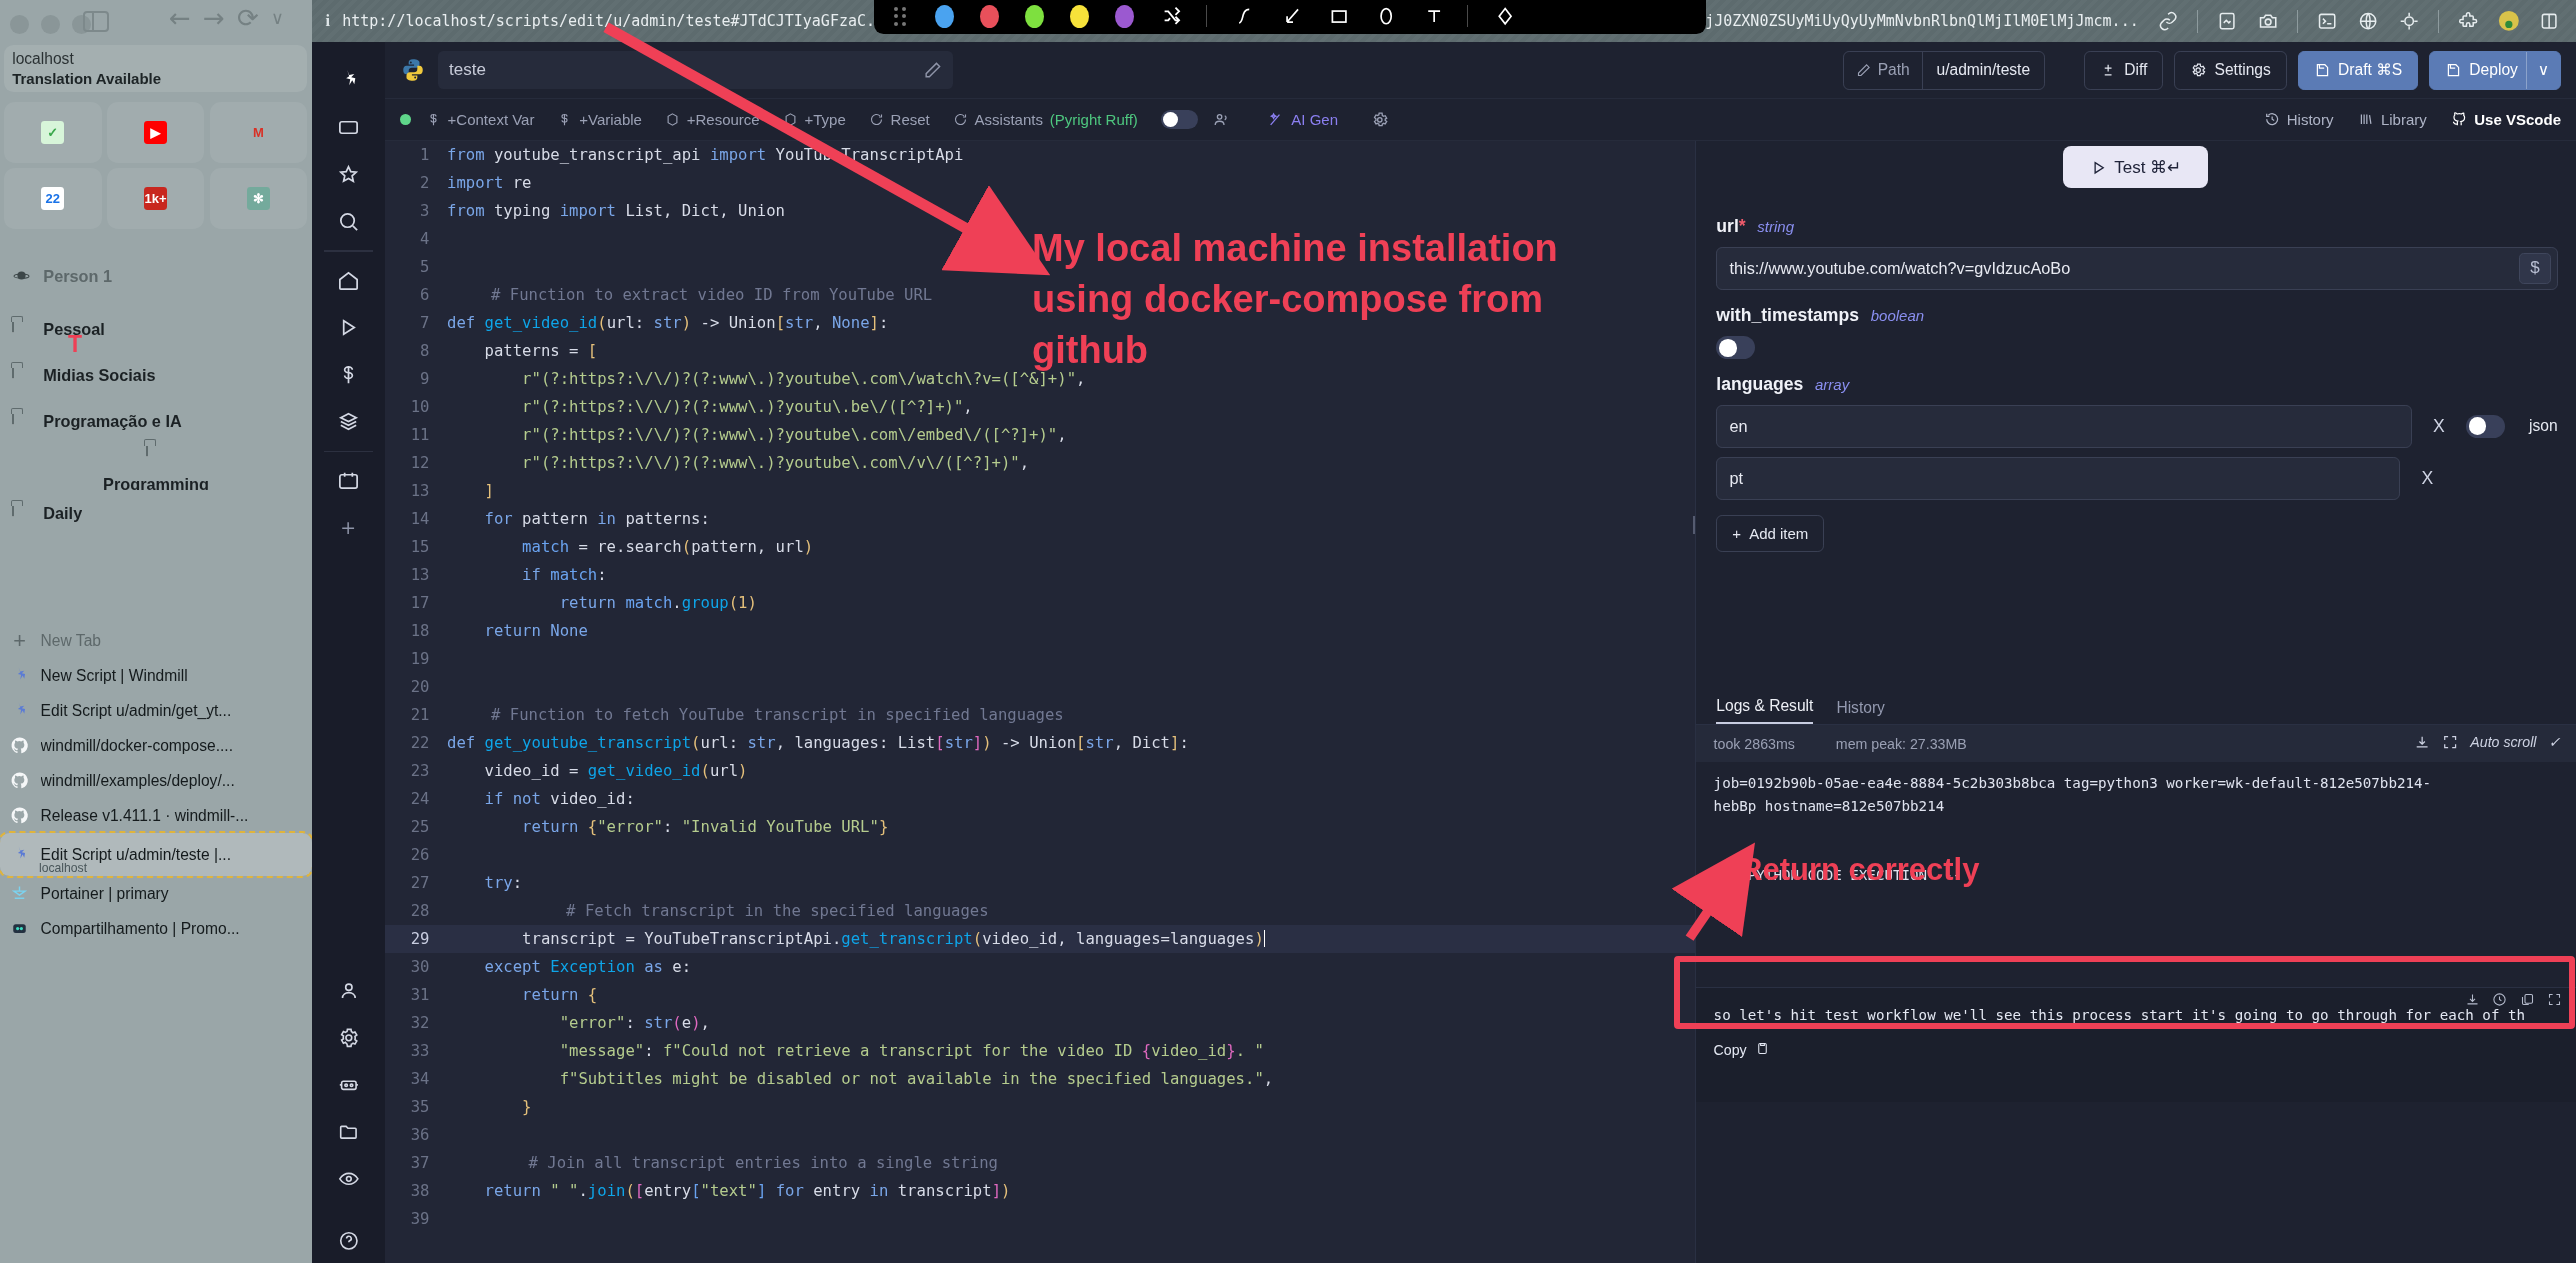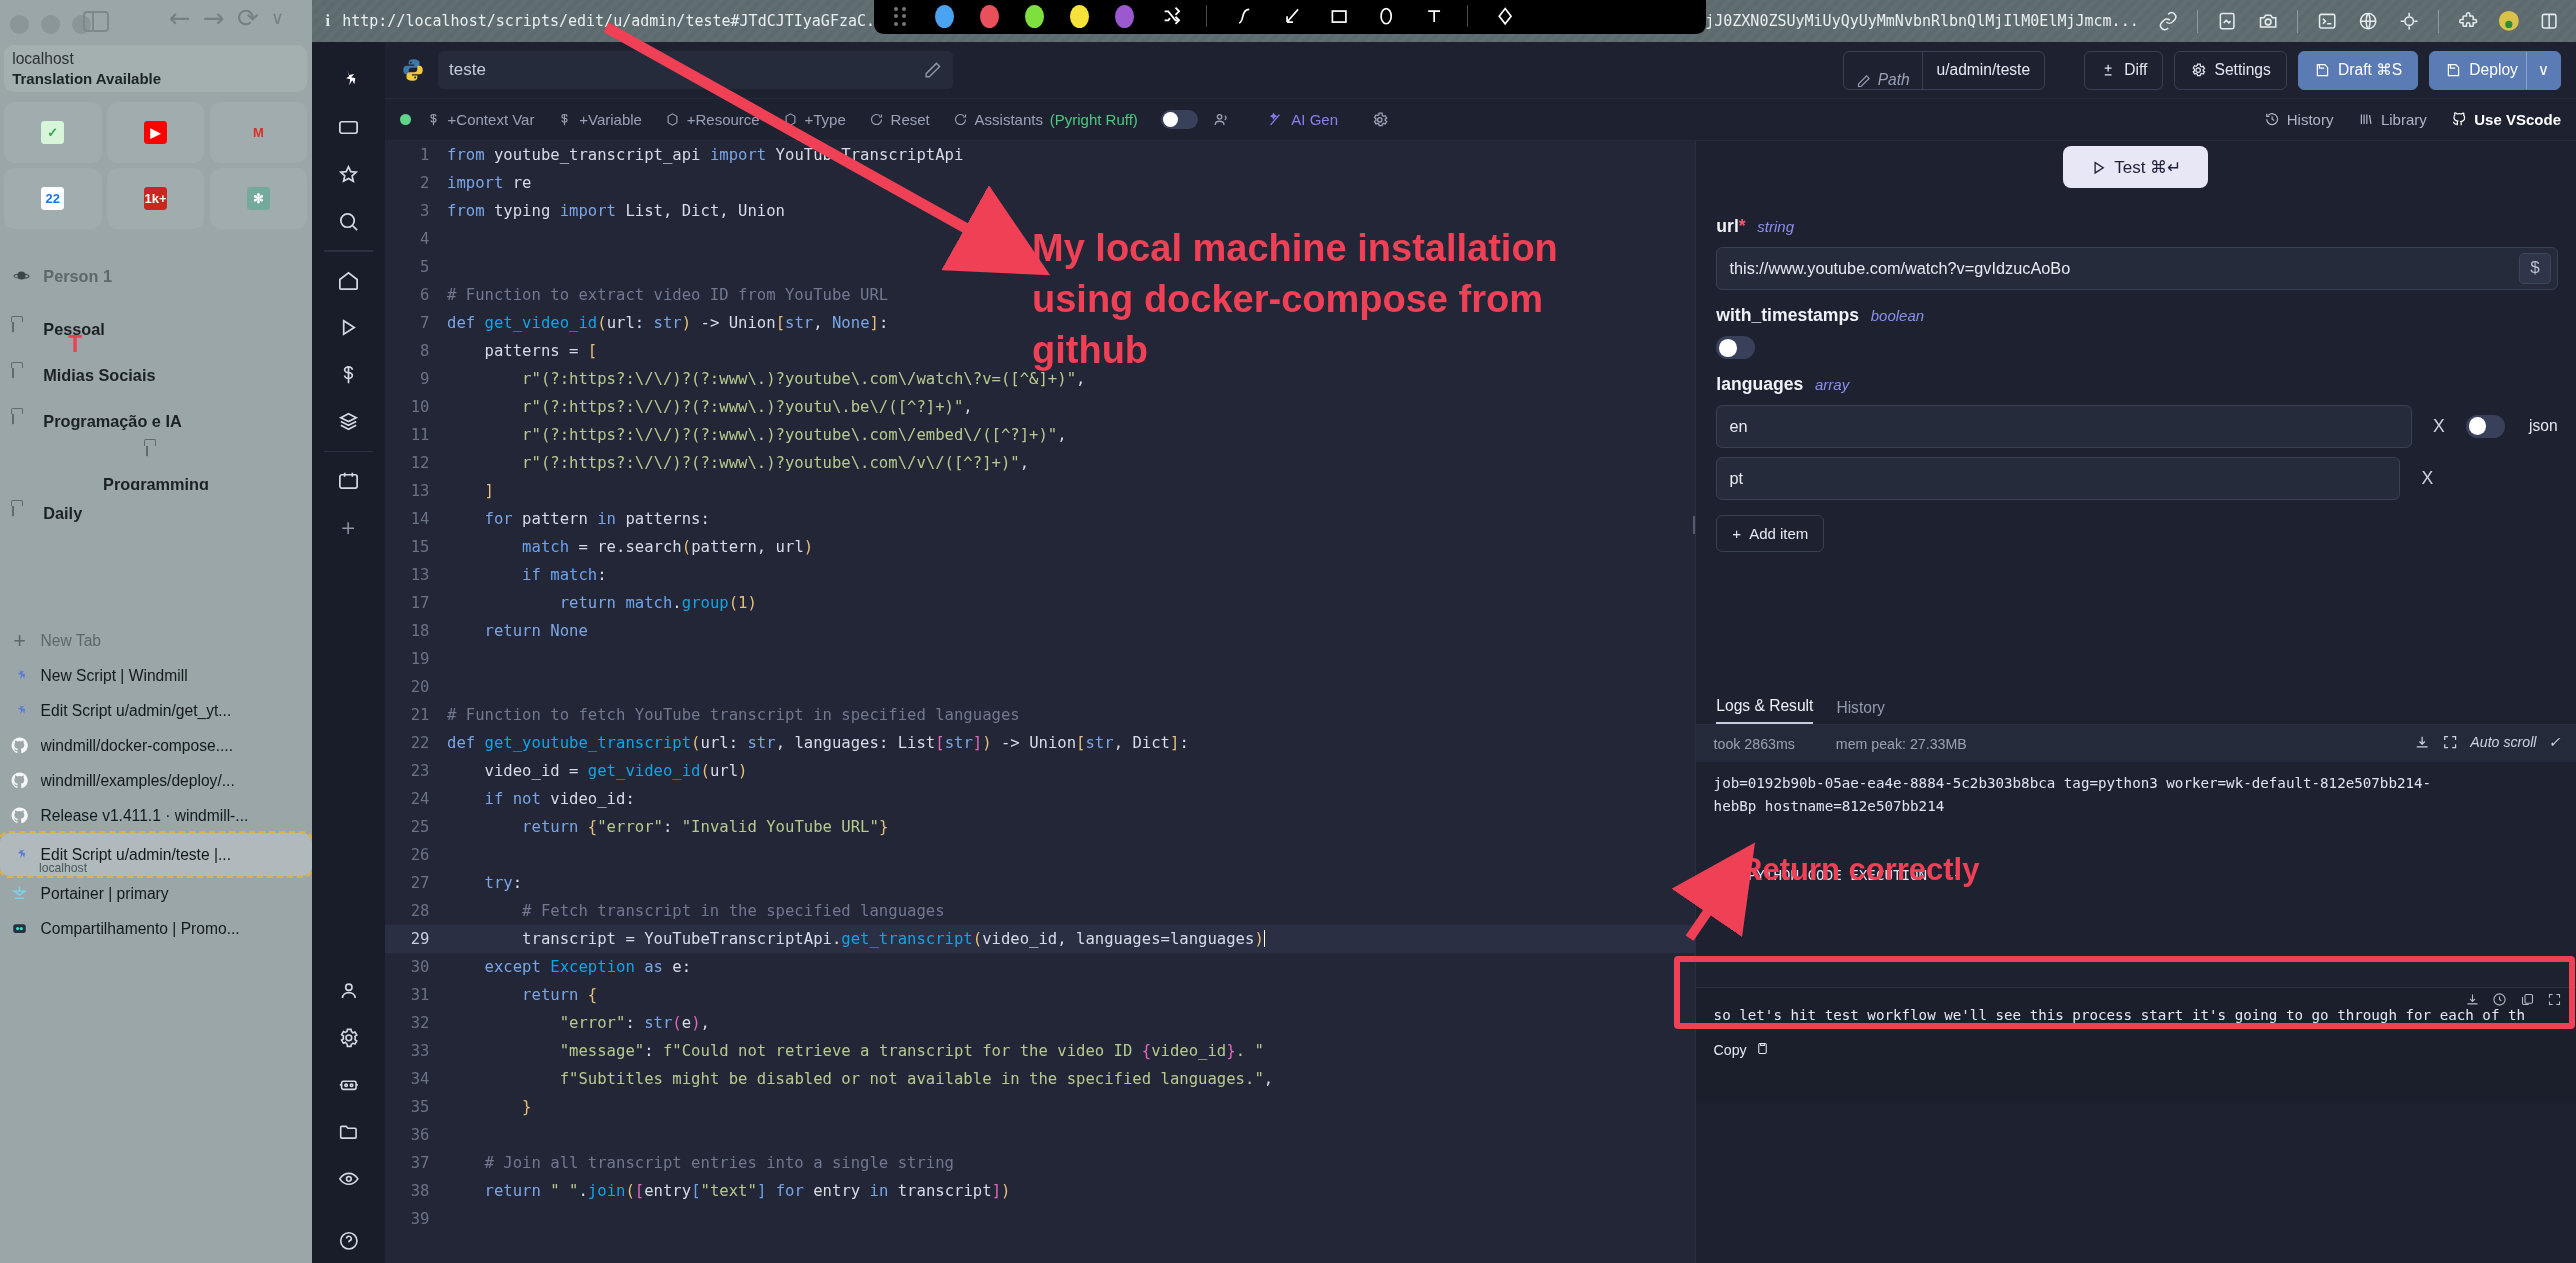--- a/index.html
+++ b/index.html
@@ -81,21 +81,21 @@
   .rail-spacer { flex: 1; }
 
   .app-header { position: absolute; left: 73px; top: 0; width: 2191px; height: 57px;
      display: flex; align-items: center; padding: 0 15px; gap: 12.2px; border-bottom: 0.7px solid #262b3b;}
   .py-logo { width: 26px; height: 26px; position: relative; flex: 0 0 26px; }
   .name-field { width: 515px; height: 38px; background: #262b3b; border-radius: 5.4px; display:flex; align-items:center;
      padding: 0 10.8px; color: #c7cbd8; font-size: 17px; position: relative; }
   .pencil-ico { position: absolute; right: 10.8px; top: 9.5px; color: #8e94a8; }
   .path-chip { margin-left: auto; height: 39px; border: 0.7px solid #3a4054; border-radius: 6.1px; display:flex; align-items:center;
      overflow: hidden; }
-  .path-chip .pl { display:flex; align-items:flex-end; gap: 6.8px; padding: 0 12.2px; color: #9aa0b4; font-size: 15.6px; height:100%;font-style:italic; }
+  .path-chip .pl { display:flex; align-items:center; gap: 6.8px; padding: 0 12.2px; color: #9aa0b4; font-size: 15.6px; height:100%; }
   .path-chip .pv { padding: 0 13.5px; color: #e6e9f2; font-size: 15.6px; border-left: 0.7px solid #3a4054; height:100%; display:flex; align-items:center;}
   .hdr-btns { display: flex; align-items: center; gap: 10.8px; margin-left: 27px; }
   .hbtn { height: 39px; border: 0.7px solid #3a4054; border-radius: 6.1px; display:flex; align-items:center; gap: 8.1px;
      padding: 0 15px; color: #e4e7f0; font-size: 15.6px; background: transparent; }
   .hbtn.primary { background: #5b7bb5; border-color: #5b7bb5; color:#fff; }
   .hbtn.split { padding-right: 0; }
   .hbtn .caret { border-left: 0.7px solid rgba(255,255,255,0.3); height: 100%; display:flex; align-items:center; padding: 0 10.8px; }
 
   .app-toolbar { position: absolute; left: 73px; top: 57px; width: 2191px; height: 42px;
      display: flex; align-items: center; padding: 0 15px; gap: 0; border-bottom: 0.7px solid #262b3b; }
@@ -111,21 +111,21 @@
 
   
   .editor { position: absolute; left: 73px; top: 99px; width: 1310px; height: 1123px; background: #222636; overflow: hidden; }
   .code-wrap { font-family: "DejaVu Sans Mono", monospace; font-size: 15.6px; line-height: 28px; }
   .cline { display: flex; height: 28px; }
   .cline.hl { background: #2a2f44; }
   .gut { width: 62px; text-align: right; padding-right: 17.6px; color: #6b7287; flex: 0 0 62px; }
   .cline.hl .gut { color: #c8cde0; }
   .ctext { white-space: pre; color: #d8dce8; }
   .k { color: #7aa6e8; }
-  .cm { color: #717892; }      
+  .cm { color: #717892; margin-left: 44px; }      
   .st { color: #b5cc8e; }      
   .fn { color: #0ea5e9; }
   .br { color: #e5c07b; }      
   .pk { color: #e069c0; }      
   .bl { color: #6aa3f0; }
   .cursor { display:inline-block; width: 1.4px; height: 17.6px; background:#fff; vertical-align:-3.4px;}
   .v-ruler { position: absolute; left: 1381px; top: 474px; width: 4.1px; height: 17.6px; background: #555b70; }
 
   
   .rpanel { position: absolute; left: 1383px; top: 99px; width: 882px; height: 1123px; background: #1e2230;

